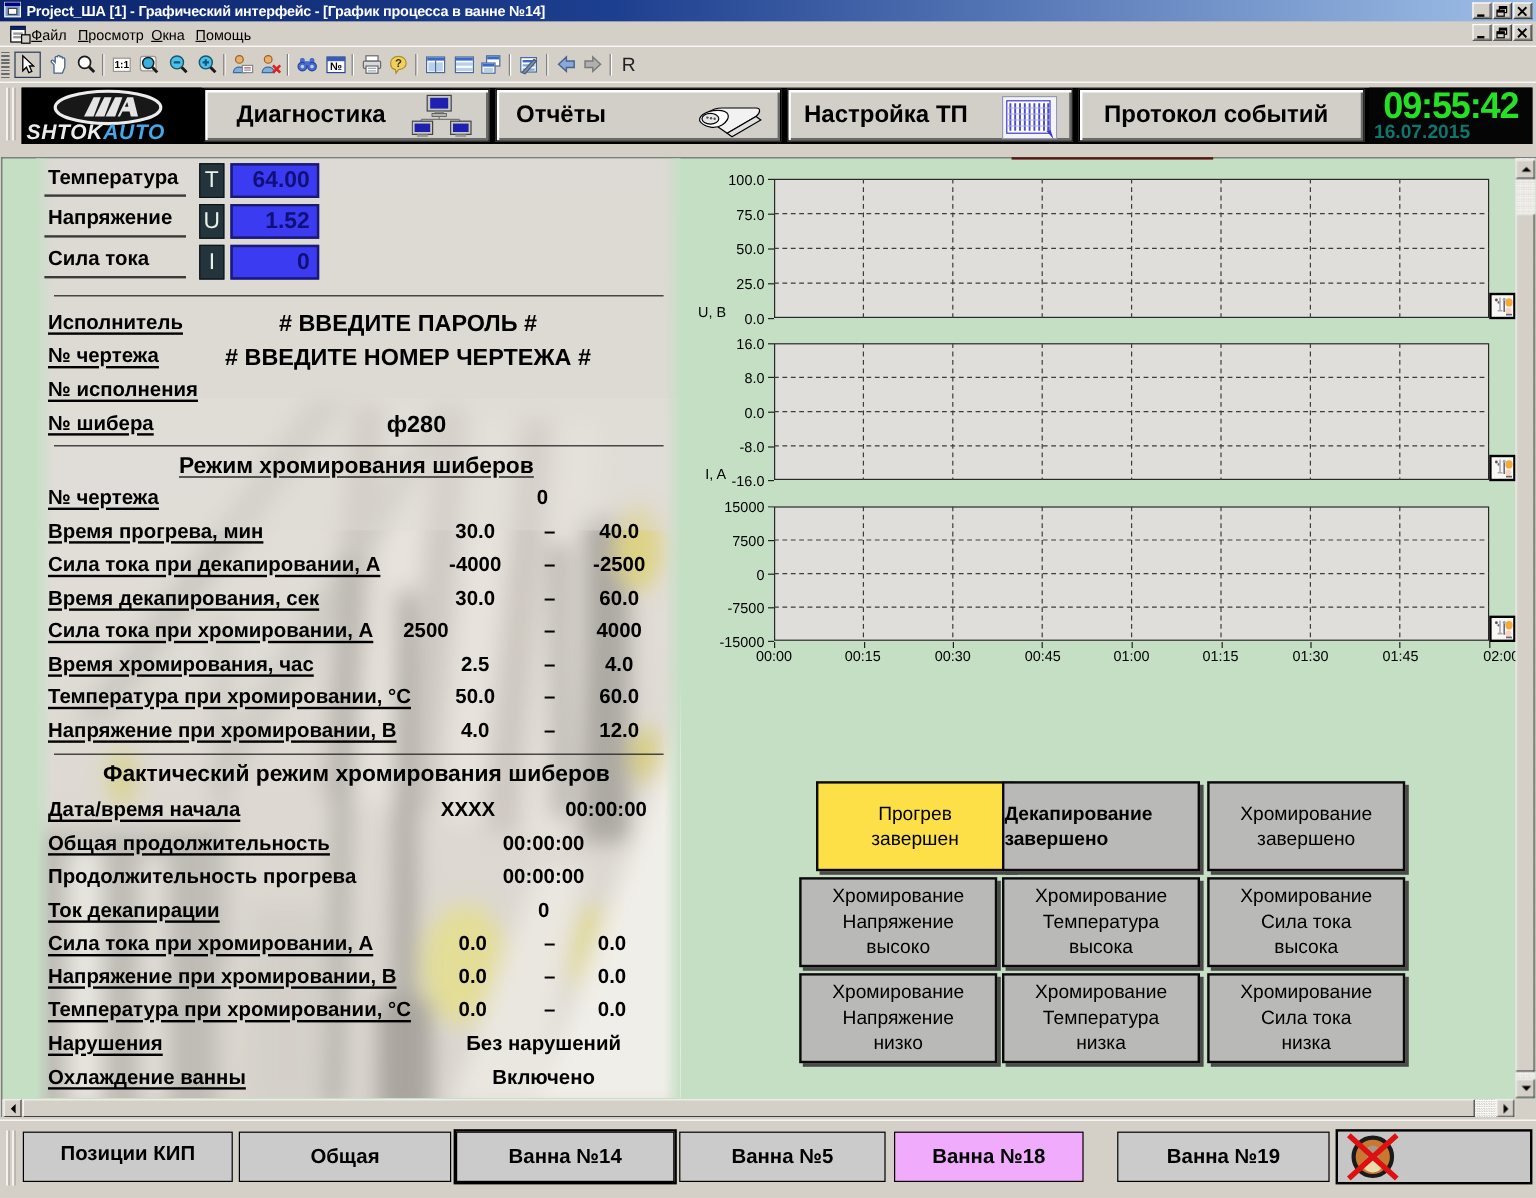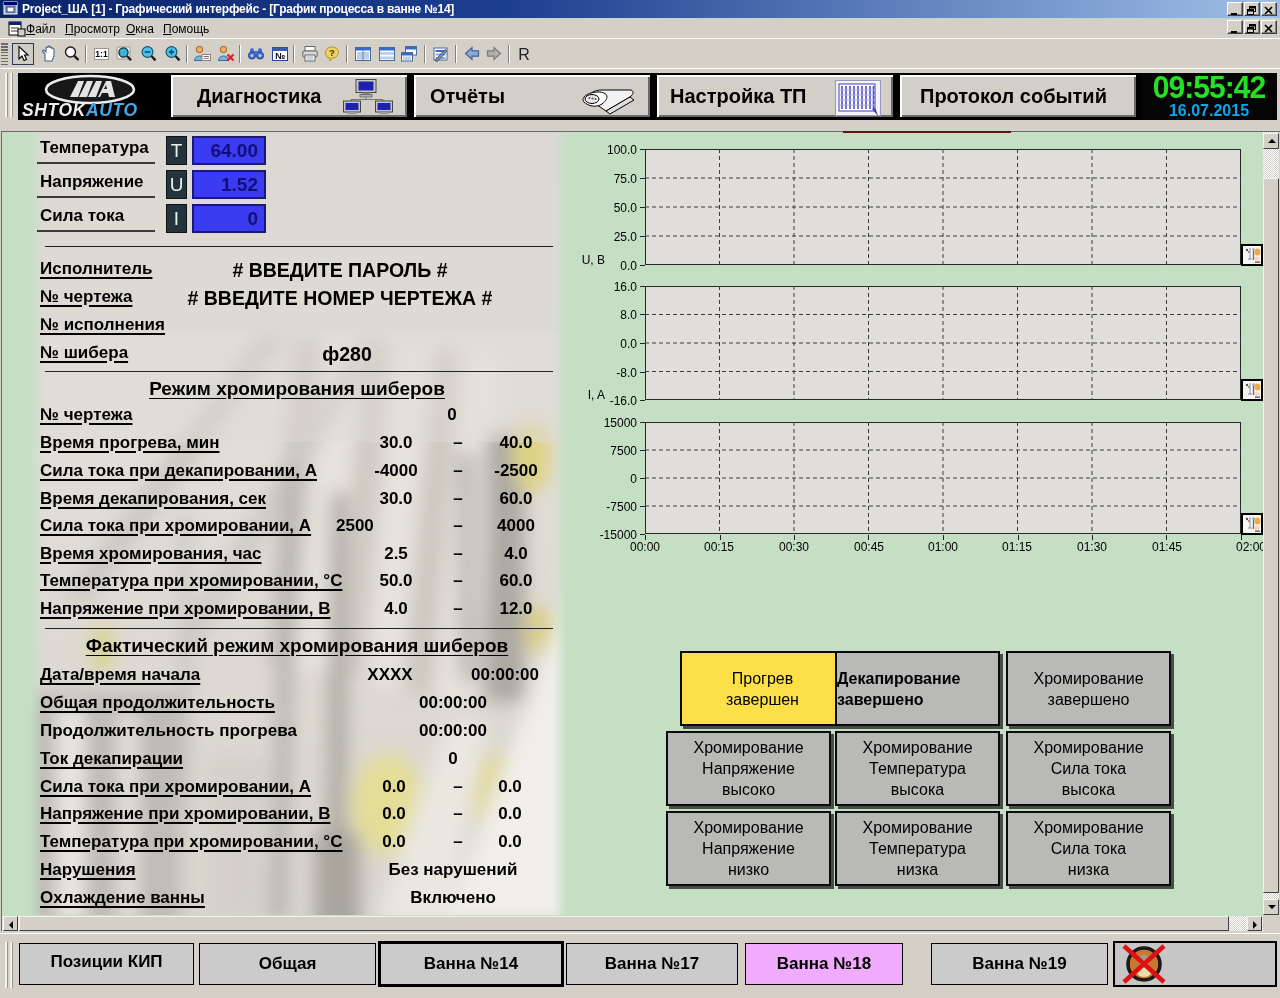--- a/index.html
+++ b/index.html
@@ -285,21 +285,21 @@
  <path d="M37 31 L43 38 L40.5 30.5" fill="#3a3acc"></path>
 </svg></div>
     </div>
 <div class="abs" style="left:899px;top:5px;width:238px;height:44px;background:#d2cfc8;border:1px solid #000;box-shadow:inset 2px 2px 0 #fff,inset -2px -2px 0 #6a6a6a;">
       <div class="abs b" style="left:20px;top:10px;font-size:20px;color:#000;">Протокол событий</div>
       <div class="abs" style="right:12px;top:3px;width:2px;height:38px;"></div>
     </div>
 
 <div class="abs" style="left:1141px;top:4px;width:136px;height:47px;background:#050505;">
  <div class="abs b" style="left:4px;top:1px;width:128px;text-align:center;font-size:31px;line-height:28px;color:#25e025;letter-spacing:-1px;transform:scaleX(0.97);transform-origin:center;">09:55:42</div>
- <div class="abs b" style="left:4px;top:29px;width:128px;text-align:center;font-size:16px;color:#0ea5e9;">16.07.2015</div>
+ <div class="abs b" style="left:4px;top:29px;width:128px;text-align:left;font-size:16px;color:#0f766e;">16.07.2015</div>
 </div>
 
 </div>
 <div class="abs" style="left:0;top:120px;width:1280px;height:815px;background:#d4d0c8;">
 <div class="abs" style="left:1px;top:11px;width:1279px;height:804px;background:#c5dfc5;border-top:1px solid #6a6a6a;border-left:1px solid #6a6a6a;"></div>
 </div>
 <div class="abs" style="left:843px;top:131px;width:168px;height:2px;background:#5c1414;"></div>
 
 <div class="abs" style="left:30px;top:132px;width:537px;height:783px;overflow:hidden;">
 <svg width="537" height="783" viewBox="0 0 537 783">
@@ -411,21 +411,21 @@
 <div class="abs b" style="left:456px;top:544px;width:120px;text-align:center;font-size:17px;color:#000;white-space:nowrap;">4.0</div>
 <div class="abs b" style="left:40px;top:571px;font-size:17px;color:#000;text-decoration:underline;text-underline-offset:3px;text-decoration-thickness:1.5px;white-space:nowrap;">Температура при хромировании, °С</div>
 <div class="abs b" style="left:336px;top:571px;width:120px;text-align:center;font-size:17px;color:#000;white-space:nowrap;">50.0</div>
 <div class="abs b" style="left:438px;top:571px;width:40px;text-align:center;font-size:17px;color:#000;white-space:nowrap;">–</div>
 <div class="abs b" style="left:456px;top:571px;width:120px;text-align:center;font-size:17px;color:#000;white-space:nowrap;">60.0</div>
 <div class="abs b" style="left:40px;top:599px;font-size:17px;color:#000;text-decoration:underline;text-underline-offset:3px;text-decoration-thickness:1.5px;white-space:nowrap;">Напряжение при хромировании, В</div>
 <div class="abs b" style="left:336px;top:599px;width:120px;text-align:center;font-size:17px;color:#000;white-space:nowrap;">4.0</div>
 <div class="abs b" style="left:438px;top:599px;width:40px;text-align:center;font-size:17px;color:#000;white-space:nowrap;">–</div>
 <div class="abs b" style="left:456px;top:599px;width:120px;text-align:center;font-size:17px;color:#000;white-space:nowrap;">12.0</div>
 <div class="abs" style="left:45px;top:628px;width:508px;height:1px;background:#222;"></div>
-<div class="abs b" style="left:37px;top:635px;width:520px;text-align:center;font-size:19px;color:#000;white-space:nowrap;"><span style="text-decoration:underline;text-underline-offset:3px;margin-top:13px;">Фактический режим хромирования шиберов</span></div>
+<div class="abs b" style="left:37px;top:635px;width:520px;text-align:center;font-size:19px;color:#000;white-space:nowrap;"><span style="text-underline-offset:3px;margin-top:13px;">Фактический режим хромирования шиберов</span></div>
 <div class="abs b" style="left:40px;top:665px;font-size:17px;color:#000;text-decoration:underline;text-underline-offset:3px;text-decoration-thickness:1.5px;white-space:nowrap;">Дата/время начала</div>
 <div class="abs b" style="left:330px;top:665px;width:120px;text-align:center;font-size:17px;color:#000;white-space:nowrap;">ХХХХ</div>
 <div class="abs b" style="left:445px;top:665px;width:120px;text-align:center;font-size:17px;color:#000;white-space:nowrap;">00:00:00</div>
 <div class="abs b" style="left:40px;top:693px;font-size:17px;color:#000;text-decoration:underline;text-underline-offset:3px;text-decoration-thickness:1.5px;white-space:nowrap;">Общая продолжительность</div>
 <div class="abs b" style="left:353px;top:693px;width:200px;text-align:center;font-size:17px;color:#000;white-space:nowrap;">00:00:00</div>
 <div class="abs b" style="left:40px;top:721px;font-size:17px;color:#000;text-underline-offset:3px;text-decoration-thickness:1.5px;white-space:nowrap;">Продолжительность прогрева</div>
 <div class="abs b" style="left:353px;top:721px;width:200px;text-align:center;font-size:17px;color:#000;white-space:nowrap;">00:00:00</div>
 <div class="abs b" style="left:40px;top:749px;font-size:17px;color:#000;text-decoration:underline;text-underline-offset:3px;text-decoration-thickness:1.5px;white-space:nowrap;">Ток декапирации</div>
 <div class="abs b" style="left:353px;top:749px;width:200px;text-align:center;font-size:17px;color:#000;white-space:nowrap;">0</div>
 <div class="abs b" style="left:40px;top:777px;font-size:17px;color:#000;text-decoration:underline;text-underline-offset:3px;text-decoration-thickness:1.5px;white-space:nowrap;">Сила тока при хромировании, А</div>
@@ -615,21 +615,21 @@
 <div class="abs" style="left:19px;top:9px;width:175px;height:42px;background:#cbcbcb;border:1px solid #000;">
       <div class="abs b" style="left:0;top:8px;width:100%;text-align:center;font-size:17px;color:#000;">Позиции КИП</div>
     </div>
 <div class="abs" style="left:199px;top:9px;width:177px;height:42px;background:#cbcbcb;border:1px solid #000;">
       <div class="abs b" style="left:0;top:10px;width:100%;text-align:center;font-size:17px;color:#000;">Общая</div>
     </div>
 <div class="abs" style="left:380px;top:9px;width:182px;height:42px;background:#cbcbcb;border:1px solid #000;box-shadow:0 0 0 2px #000;">
       <div class="abs b" style="left:0;top:10px;width:100%;text-align:center;font-size:17px;color:#000;">Ванна №14</div>
     </div>
 <div class="abs" style="left:566px;top:9px;width:172px;height:42px;background:#cbcbcb;border:1px solid #000;">
-      <div class="abs b" style="left:0;top:10px;width:100%;text-align:center;font-size:17px;color:#000;">Ванна №17</div>
+      <div class="abs b" style="left:0;top:10px;width:100%;text-align:center;font-size:17px;color:#000;">Ванна №5</div>
     </div>
 <div class="abs" style="left:745px;top:9px;width:158px;height:42px;background:#f0abfc;border:1px solid #000;">
       <div class="abs b" style="left:0;top:10px;width:100%;text-align:center;font-size:17px;color:#000;">Ванна №18</div>
     </div>
 <div class="abs" style="left:931px;top:9px;width:177px;height:42px;background:#cbcbcb;border:1px solid #000;">
       <div class="abs b" style="left:0;top:10px;width:100%;text-align:center;font-size:17px;color:#000;">Ванна №19</div>
     </div>
 
 <div class="abs" style="left:1113px;top:7px;width:164px;height:46px;background:#c6c6c6;border:2px solid #000;">
  <svg width="60" height="42" style="position:absolute;left:2px;top:0">

